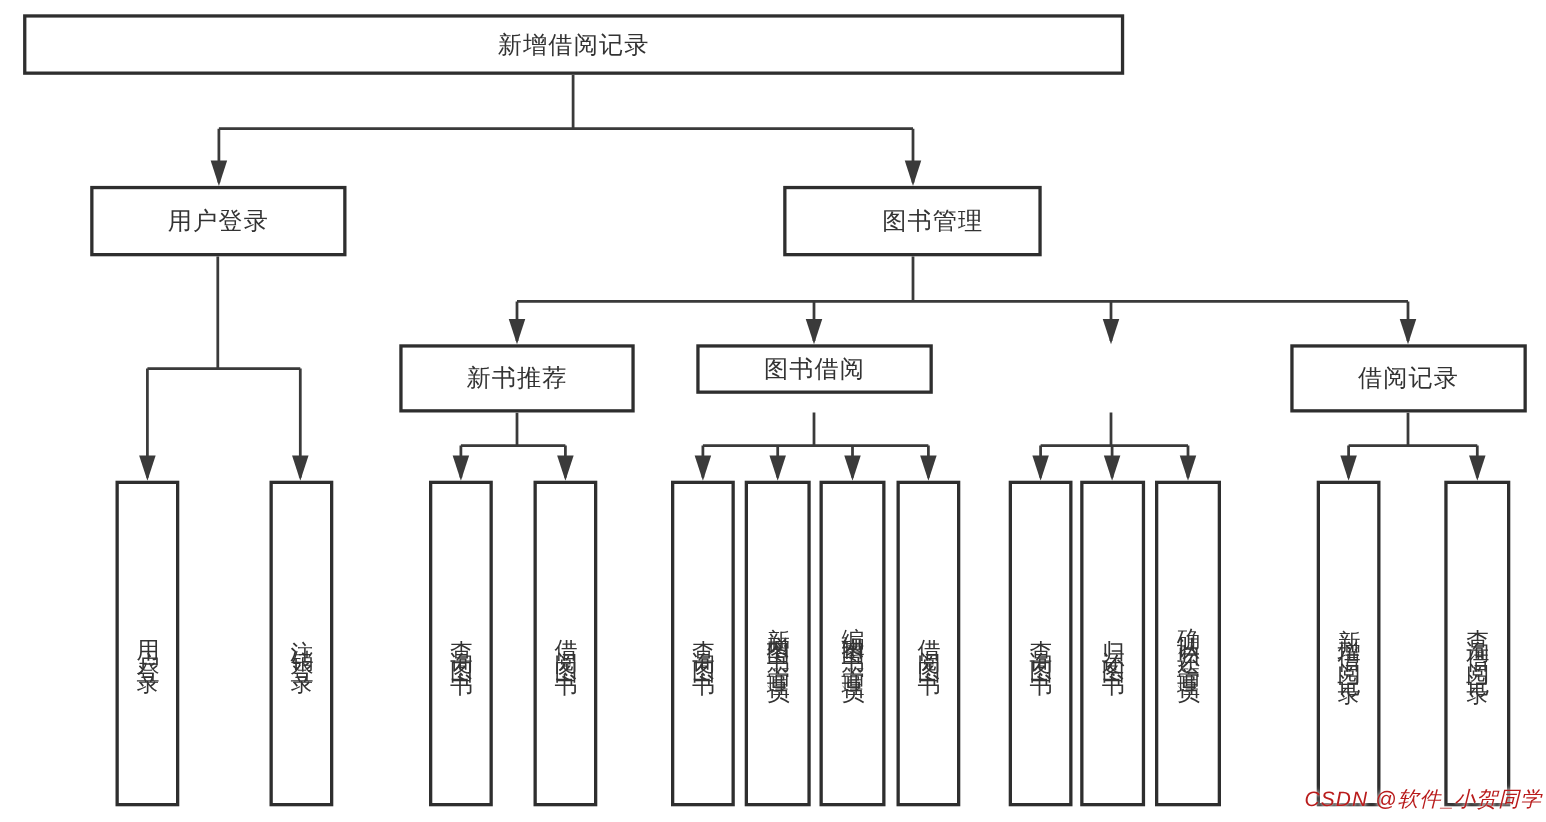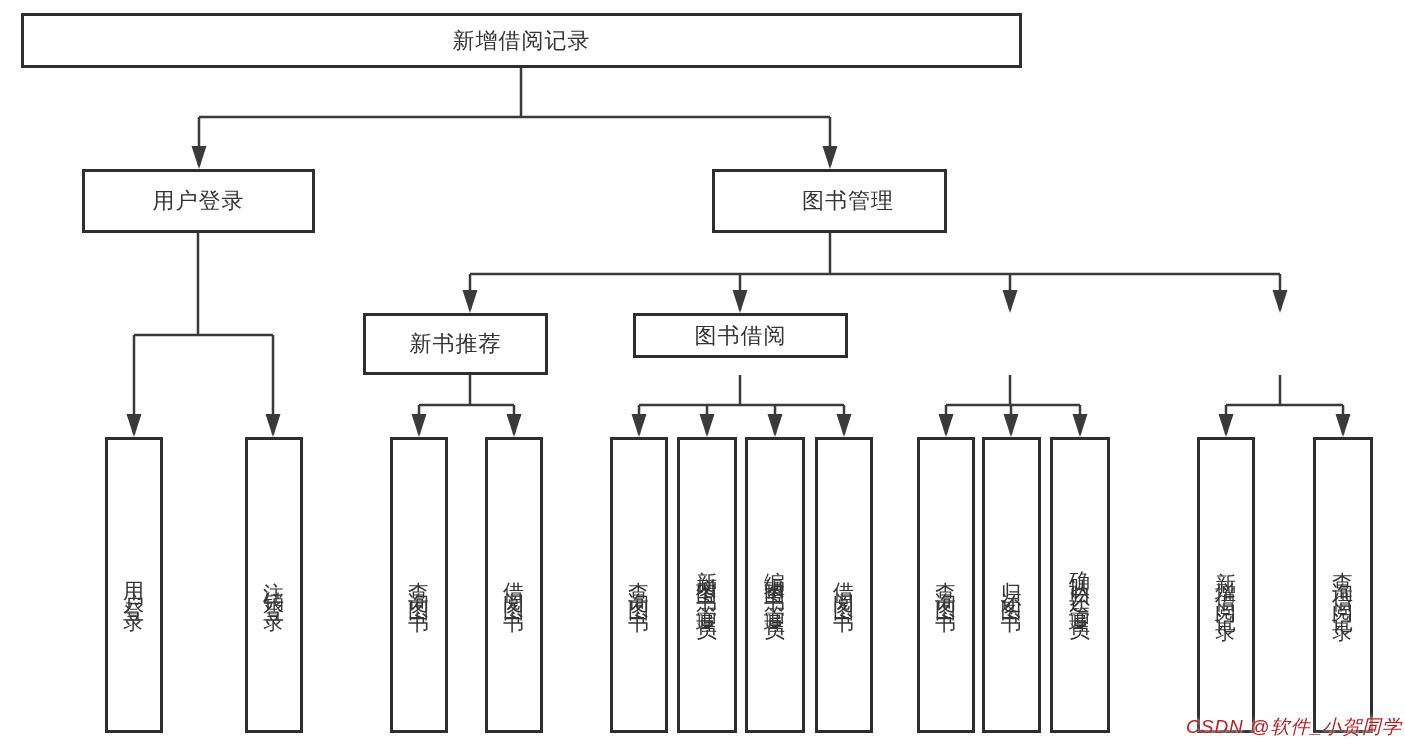--- a/index.html
+++ b/index.html
@@ -135,26 +135,29 @@
     <span>新增借阅记录</span>
   </div>
 
   <div class="hbox" style="left:82px; top:169px; width:233px; height:64px;">
     <span>用户登录</span>
   </div>
   <div class="hbox" style="left:712px; top:169px; width:235px; height:64px;padding-left:37px;">
     <span>图书管理</span>
   </div>
 
-  <div class="hbox" style="left:363px; top:313px; width:185px; height:62px;">
+  <div class="hbox" style="left:363px; top:313px; width:214px; height:62px;">
     <span>新书推荐</span>
   </div>
   <div class="hbox" style="left:633px; top:313px; width:215px; height:45px;">
     <span>图书借阅</span>
   </div>
+  <div class="hbox" style="left:1173px; top:313px; width:215px; height:62px;">
+    <span>借阅记录</span>
+  </div>
 
   <div class="vbox" style="left:105px; top:437px; width:58px; height:296px;">
     <span class="vtext">用户登录</span>
   </div>
   <div class="vbox" style="left:245px; top:437px; width:58px; height:296px;">
     <span class="vtext">注销登录</span>
   </div>
 
   <div class="vbox" style="left:390px; top:437px; width:58px; height:296px;">
     <span class="vtext">查询图书</span>

